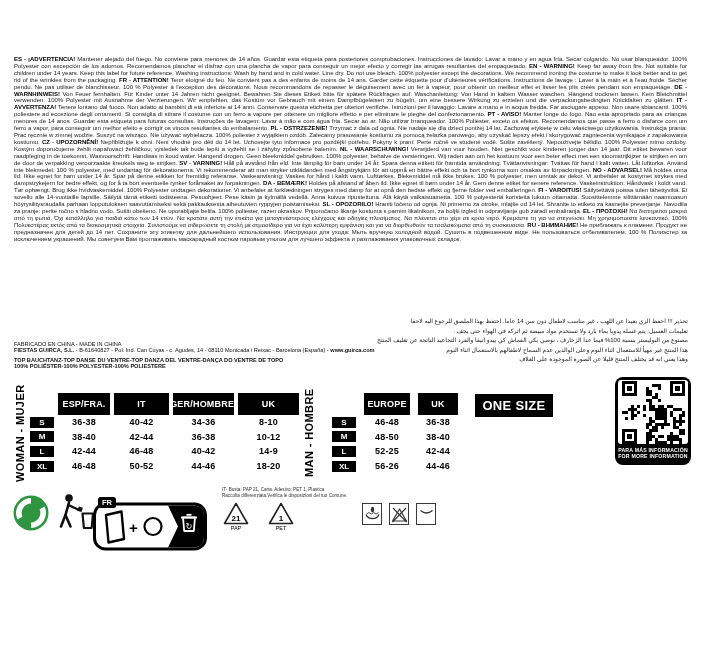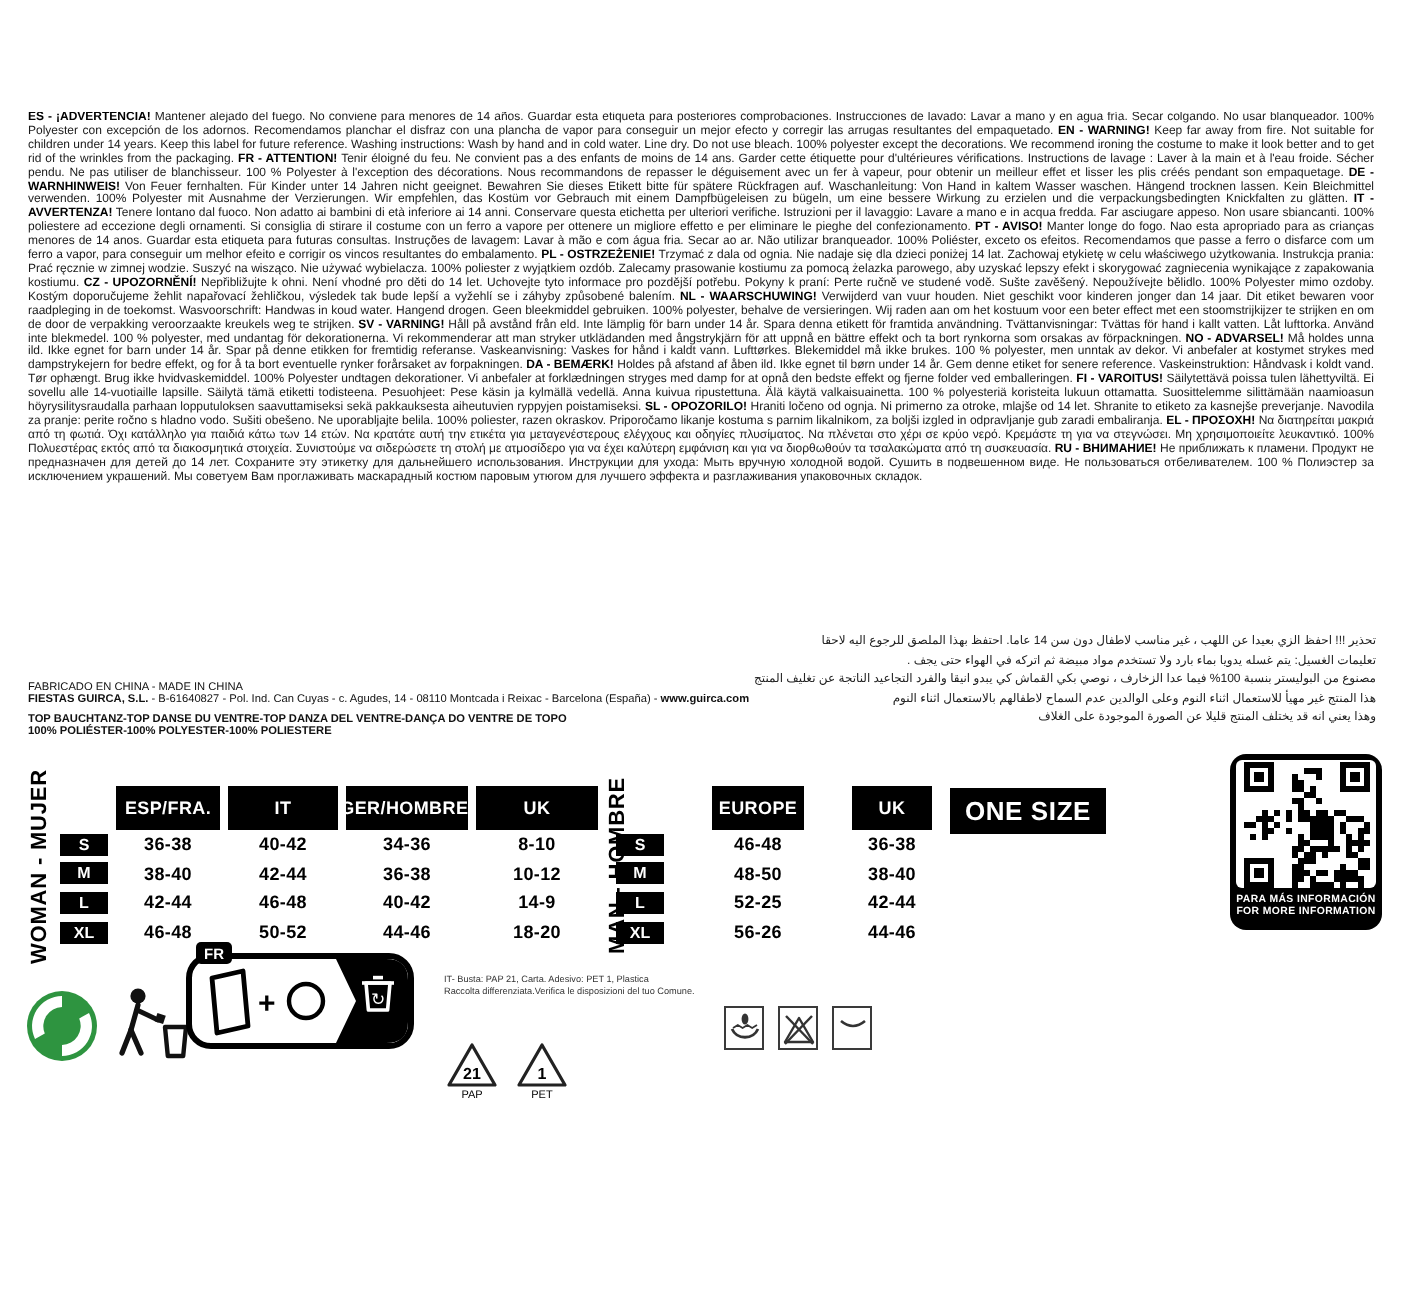--- a/index.html
+++ b/index.html
@@ -27,42 +27,42 @@
   
   .vlabel{
     position:absolute;top:391px;height:84px;width:16px;
     writing-mode:vertical-rl;transform:rotate(180deg);
     font-weight:bold;font-size:11px;letter-spacing:0.4px;
     display:flex;align-items:center;justify-content:center;white-space:nowrap;
   }
   
   .table{position:absolute;top:392px;display:grid;grid-template-rows:23px repeat(4,14.6px);align-items:center;justify-items:center;}
   .table.woman{left:30px;grid-template-columns:24px 52px 55px 61px 61px;column-gap:4px;}
-  .table.man{left:308px;grid-template-columns:24px 46px 40px;column-gap:24px;}
+  .table.man{left:332px;grid-template-columns:24px 46px 40px;column-gap:8px;}
   .hd{background:#000;color:#fff;font-weight:bold;font-size:9px;width:100%;height:22px;display:flex;align-items:center;justify-content:center;letter-spacing:0.2px;}
   .szbox{background:#000;color:#fff;font-weight:bold;font-size:8px;width:24px;height:11px;display:flex;align-items:center;justify-content:center;}
   .val{font-weight:bold;font-size:9px;letter-spacing:0.2px;}
   .onesize{
     position:absolute;left:475px;top:394px;width:78px;height:23px;background:#000;color:#fff;
     font-weight:bold;font-size:13px;display:flex;align-items:center;justify-content:center;letter-spacing:0.3px;
   }
   
   .qrblock{position:absolute;left:615px;top:377px;width:76px;height:88px;background:#000;border-radius:8px;padding:3px;box-sizing:border-box;}
   .qrwhite{background:#fff;width:70px;height:64px;border-radius:3px;display:flex;align-items:center;justify-content:center;}
   .qr-grid{position:relative;width:63px;height:63px;background:#fff;}
   .qr-grid i{position:absolute;width:3px;height:3px;background:#000;}
   .finder{position:absolute;width:15px;height:15px;border:3px solid #000;box-sizing:border-box;}
   .finder::after{content:"";position:absolute;inset:2px;background:#000;}
   .qrcap{color:#fff;font-weight:bold;font-size:5.2px;line-height:6.4px;text-align:center;margin-top:3px;letter-spacing:0.2px;}
   
   .greendot{position:absolute;left:13px;top:495px;}
   .tidyman{position:absolute;left:57px;top:492px;}
-  .triman{position:absolute;left:93px;top:470px;}
+  .triman{position:absolute;left:93px;top:496px;}
   .itnote{position:absolute;left:222px;top:487px;font-size:4.6px;line-height:5.8px;color:#333;}
-  .tris{position:absolute;left:223px;top:520px;display:flex;gap:9px;}
+  .tris{position:absolute;left:223px;top:501px;display:flex;gap:19px;}
   .caresyms{position:absolute;left:362px;top:503px;display:flex;gap:7px;}
   .csq{width:20px;height:22px;border:1.4px solid #3a3a3a;display:flex;align-items:center;justify-content:center;background:#fff;box-sizing:border-box;}
 </style>
 </head>
 <body>
 
 <div class="page">
 
   <p class="care">
     <b>ES - ¡ADVERTENCIA!</b> <span>Mantener alejado del fuego. No conviene para menores de 14 años. Guardar esta etiqueta para posteriores comprobaciones. Instrucciones de lavado: Lavar a mano y en agua fría. Secar colgando. No usar blanqueador. 100% Polyester con excepción de los adornos. Recomendamos planchar el disfraz con una plancha de vapor para conseguir un mejor efecto y corregir las arrugas resultantes del empaquetado.</span>

